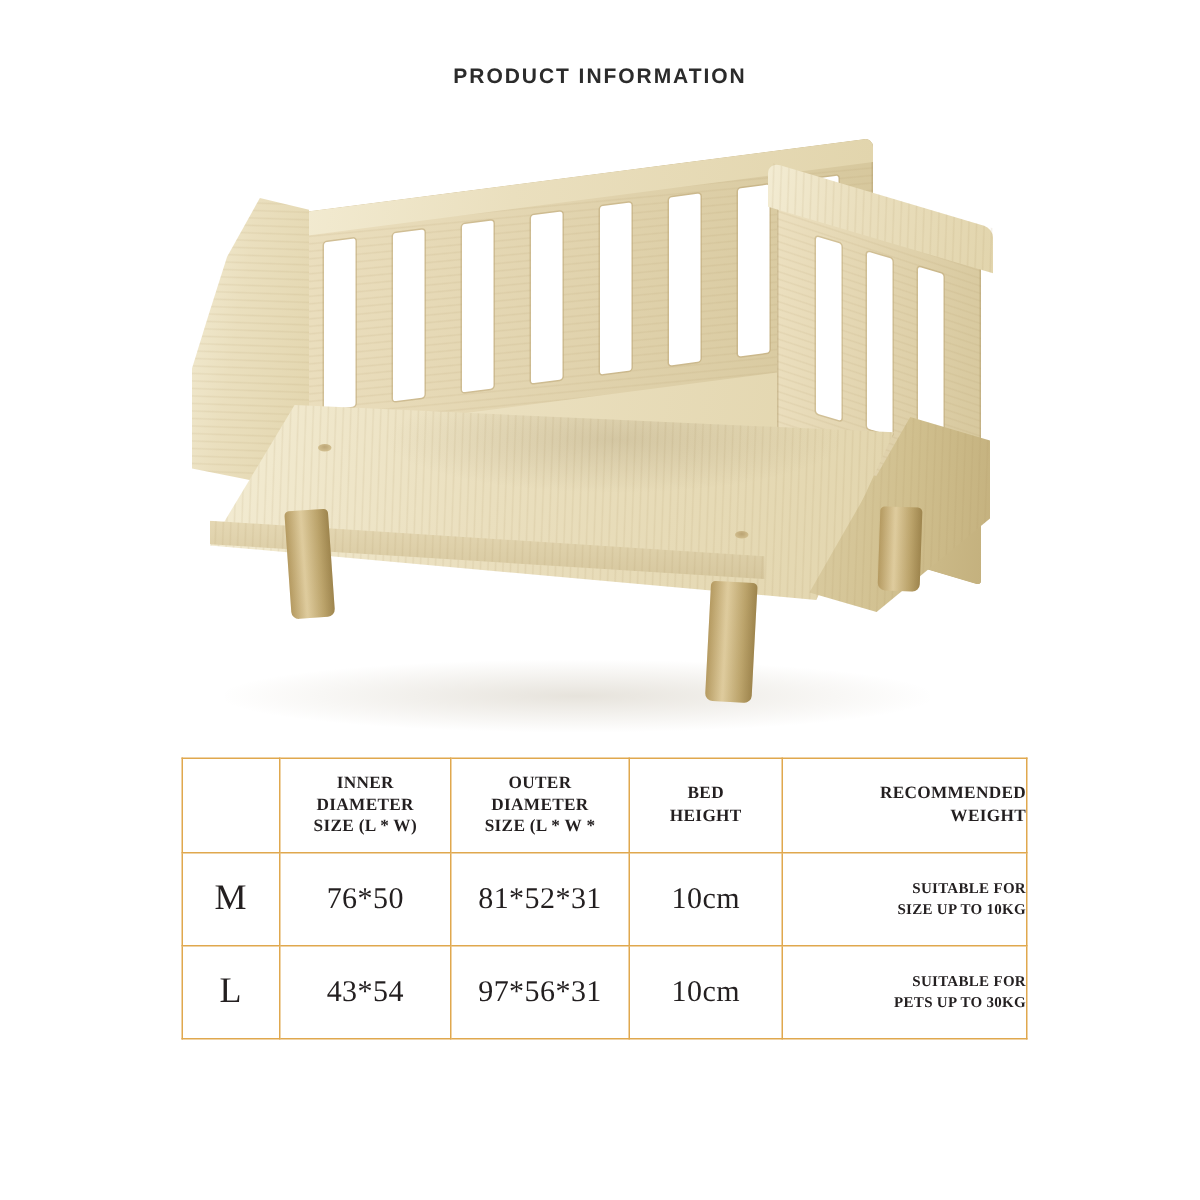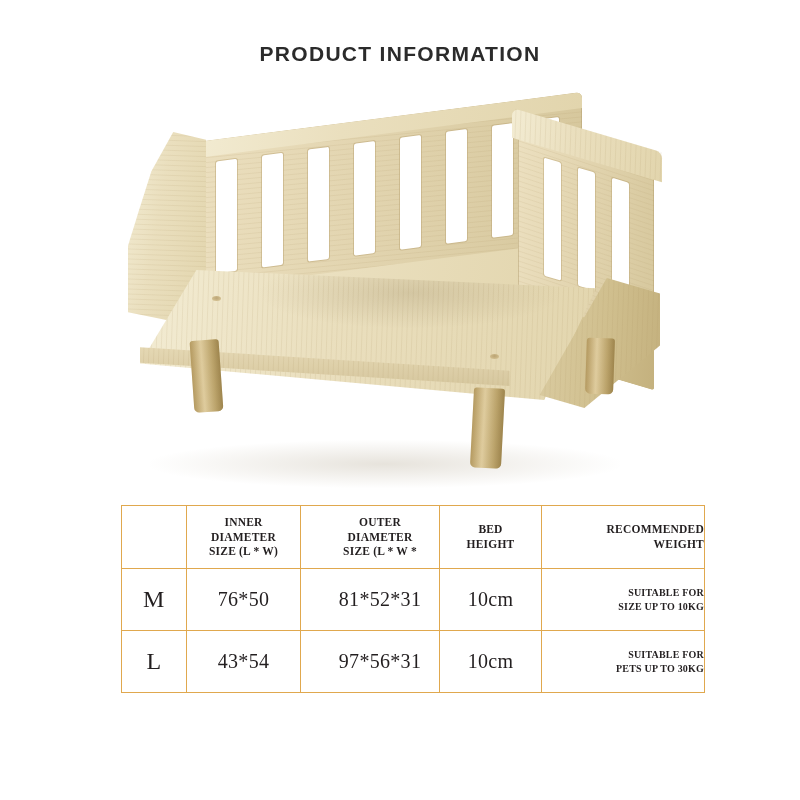--- a/index.html
+++ b/index.html
@@ -16,21 +16,21 @@
     position: relative;
   }
 
   
   .page-title {
     position: absolute;
     top: 42px;
     left: 0;
     width: 800px;
     text-align: center;
-    font-size: 21px;
+    font-size: 14px;
     font-weight: bold;
     letter-spacing: 1.3px;
     color: #2b2b2b;
   }
 
   
   .product-stage {
     position: absolute;
     left: 120px;
     top: 110px;
@@ -189,21 +189,21 @@
   }
   .spec-table td {
     border: 1px solid #e0a84e;
     text-align: center;
     vertical-align: middle;
     color: #231f20;
     padding: 0;
   }
   .spec-table .c0 { width: 64px; }
   .spec-table .c1 { width: 113px; }
-  .spec-table .c2 { width: 118px; padding-left: 20px; }
+  .spec-table .c2 { width: 118px; }
   .spec-table .c3 { width: 101px; text-align: center; }
   .spec-table .c4 { width: 162px; text-align: right; }
 
   .head-row td {
     height: 62px;
     font-size: 11.5px;
     font-weight: bold;
     line-height: 1.28;
     letter-spacing: .2px;
   }

